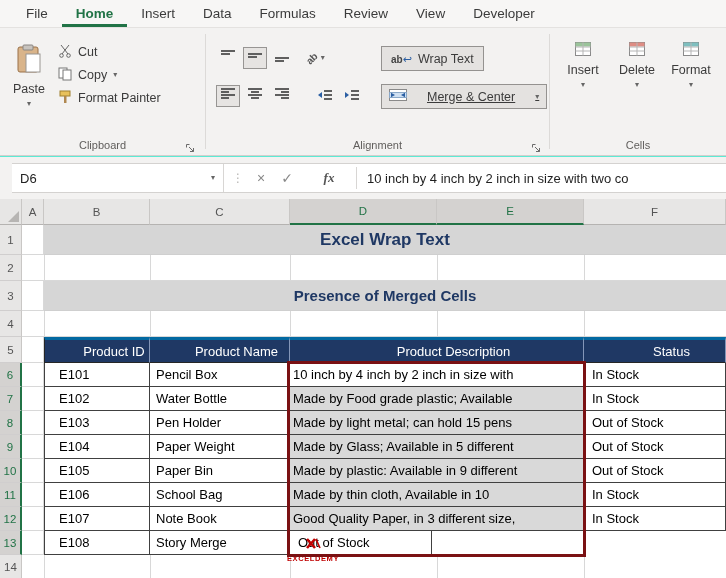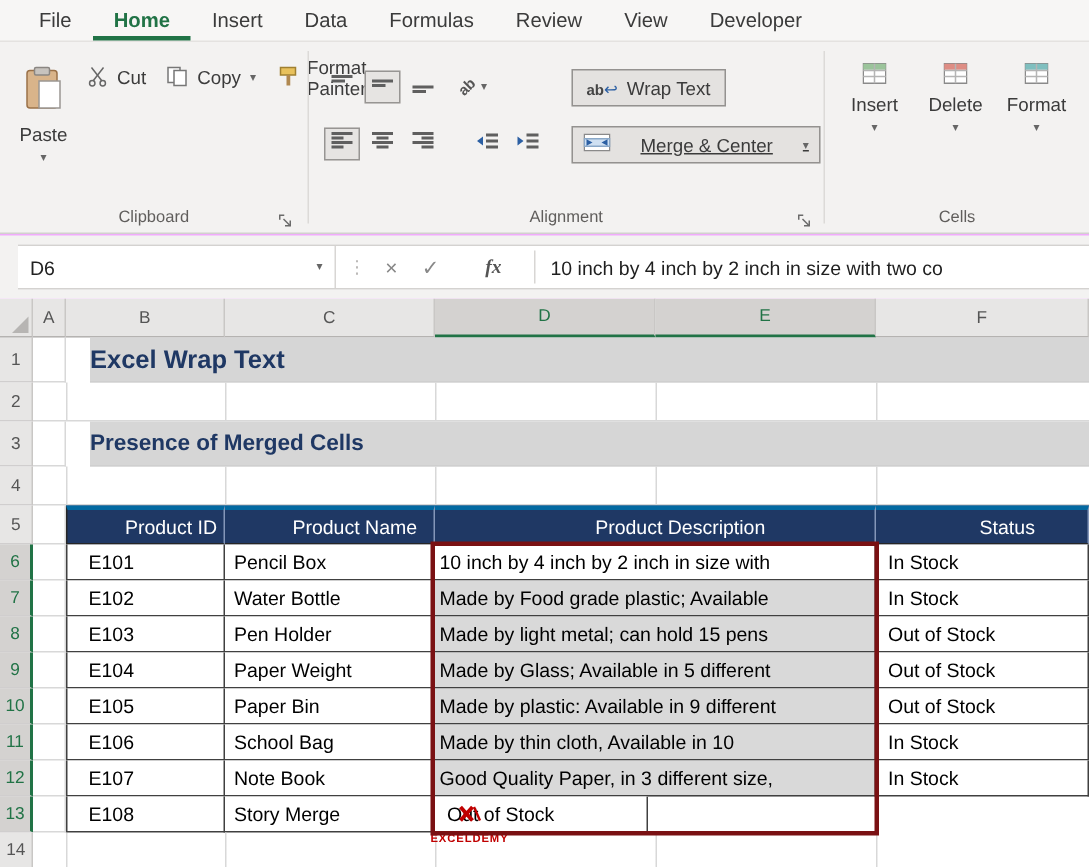--- a/index.html
+++ b/index.html
@@ -1,39 +1,39 @@
 <!DOCTYPE html>
 <html><head>
 <meta charset="utf-8">
 <style>
   * { box-sizing: border-box; margin: 0; padding: 0; }
   html,body { background:#fff; }
   body { font-family:"Liberation Sans","DejaVu Sans",sans-serif; }
-  .app { position:relative; width:726px; height:578px; background:#f0abfc; overflow:hidden; color:#222; }
+  .app { position:relative; width:726px; height:578px; background:#5eead4; overflow:hidden; color:#222; }
 
   
   .tabs { position:absolute; left:0; top:0; right:0; height:28px; background:#f7f6f5;
           display:flex; align-items:stretch; padding-left:12px; border-bottom:1px solid #e4e2e0; }
   .tab { display:flex; align-items:center; padding:0 14px; font-size:13.5px; color:#3b3b3b; }
   .tab.active { color:#217346; font-weight:700; box-shadow: inset 0 -3px 0 0 #217346; }
 
   
   .ribbon { position:absolute; left:0; top:28px; right:0; height:128px; background:#f3f2f1;
             border-bottom:1px solid #d2d0ce; }
   .vsep { position:absolute; top:6px; bottom:6px; width:1px; background:#dcdad8; }
   .grp { position:absolute; top:0; height:100%; }
   .grp-label { position:absolute; left:0; right:0; bottom:4px; text-align:center;
                font-size:11px; color:#605e5c; }
   .launcher { position:absolute; bottom:4px; width:12px; height:12px; }
 
   .paste-btn { position:absolute; left:6px; top:12px; width:46px; height:92px;
                display:flex; flex-direction:column; align-items:center; gap:4px; padding-top:4px; }
   .paste-btn .lbl { font-size:12.5px; color:#3b3b3b; }
   .chev { font-size:8px; color:#666; line-height:1; }
-  .clip-btns { position:absolute; left:58px; top:14px; display:flex; flex-direction:row; gap:14px; }
+  .clip-btns { position:absolute; left:58px; top:14px; display:flex; flex-direction:column; gap:3px; }
   .sbtn { display:flex; align-items:center; gap:6px; font-size:12.5px; color:#3b3b3b; height:20px; }
 
   .ibtn { width:24px; height:22px; display:flex; align-items:center; justify-content:center;
           border:1px solid transparent; }
   .ibtn.pressed { background:#e6e4e2; border-color:#979593; }
   .al-r1 { position:absolute; left:10px; top:19px; display:flex; align-items:center; gap:3px; }
   .al-r2 { position:absolute; left:10px; top:57px; display:flex; align-items:center; gap:3px; }
   .orient-btn { position:absolute; left:96px; top:19px; height:22px; display:flex; align-items:center; gap:3px; padding:0 4px; }
   .orient { display:inline-block; transform:rotate(-45deg); font-size:10px; font-weight:700; color:#555; }
   .wrap-btn { position:absolute; left:175px; top:18px; height:25px; display:flex; align-items:center;
@@ -74,22 +74,22 @@
   .ch.selhdr { background:#d4d2d0; border-bottom:2px solid #217346; color:#217346; }
   .cA { flex:0 0 22px; } .cB { flex:0 0 106px; } .cC { flex:0 0 140px; }
   .cD { flex:0 0 147px; } .cE { flex:0 0 147px; } .cDE { flex:0 0 294px; } .cF { flex:0 0 142px; }
 
   .row { display:flex; }
   .h30{height:30px}.h26{height:26px}.h24{height:24px}.h23{height:23px}
   .gut { flex:0 0 22px; background:#e7e6e5; border-right:1px solid #c9c7c5; border-bottom:1px solid #d0cece;
          display:flex; align-items:center; justify-content:center; font-size:11.5px; color:#555; }
   .gut.sel { background:#d4d2d0; border-right:2px solid #217346; color:#217346; }
   .colA { flex:0 0 22px; border-right:1px solid #d8d8d8; border-bottom:1px solid #d8d8d8; }
-  .band { flex:1; background:#d6d6d6; display:flex; align-items:center; justify-content:flex-start;
-          border-bottom:1px solid #cfcfcf;margin-left:16px; }
+  .band { flex:1; background:#d6d6d6; display:flex; align-items:center; justify-content:center;
+          border-bottom:1px solid #cfcfcf; }
   .title1 { font-size:17px; font-weight:700; color:#1f3864; }
   .title2 { font-size:15px; font-weight:700; color:#1f3864; }
   .gl { flex:1; border-bottom:1px solid #d8d8d8;
         background-image:
           linear-gradient(#d8d8d8,#d8d8d8),linear-gradient(#d8d8d8,#d8d8d8),
           linear-gradient(#d8d8d8,#d8d8d8),linear-gradient(#d8d8d8,#d8d8d8),
           linear-gradient(#d8d8d8,#d8d8d8);
         background-repeat:no-repeat; background-size:1px 100%;
         background-position:22px 0,128px 0,268px 0,415px 0,562px 0; }
   .gl.nb { border-bottom:none; }

